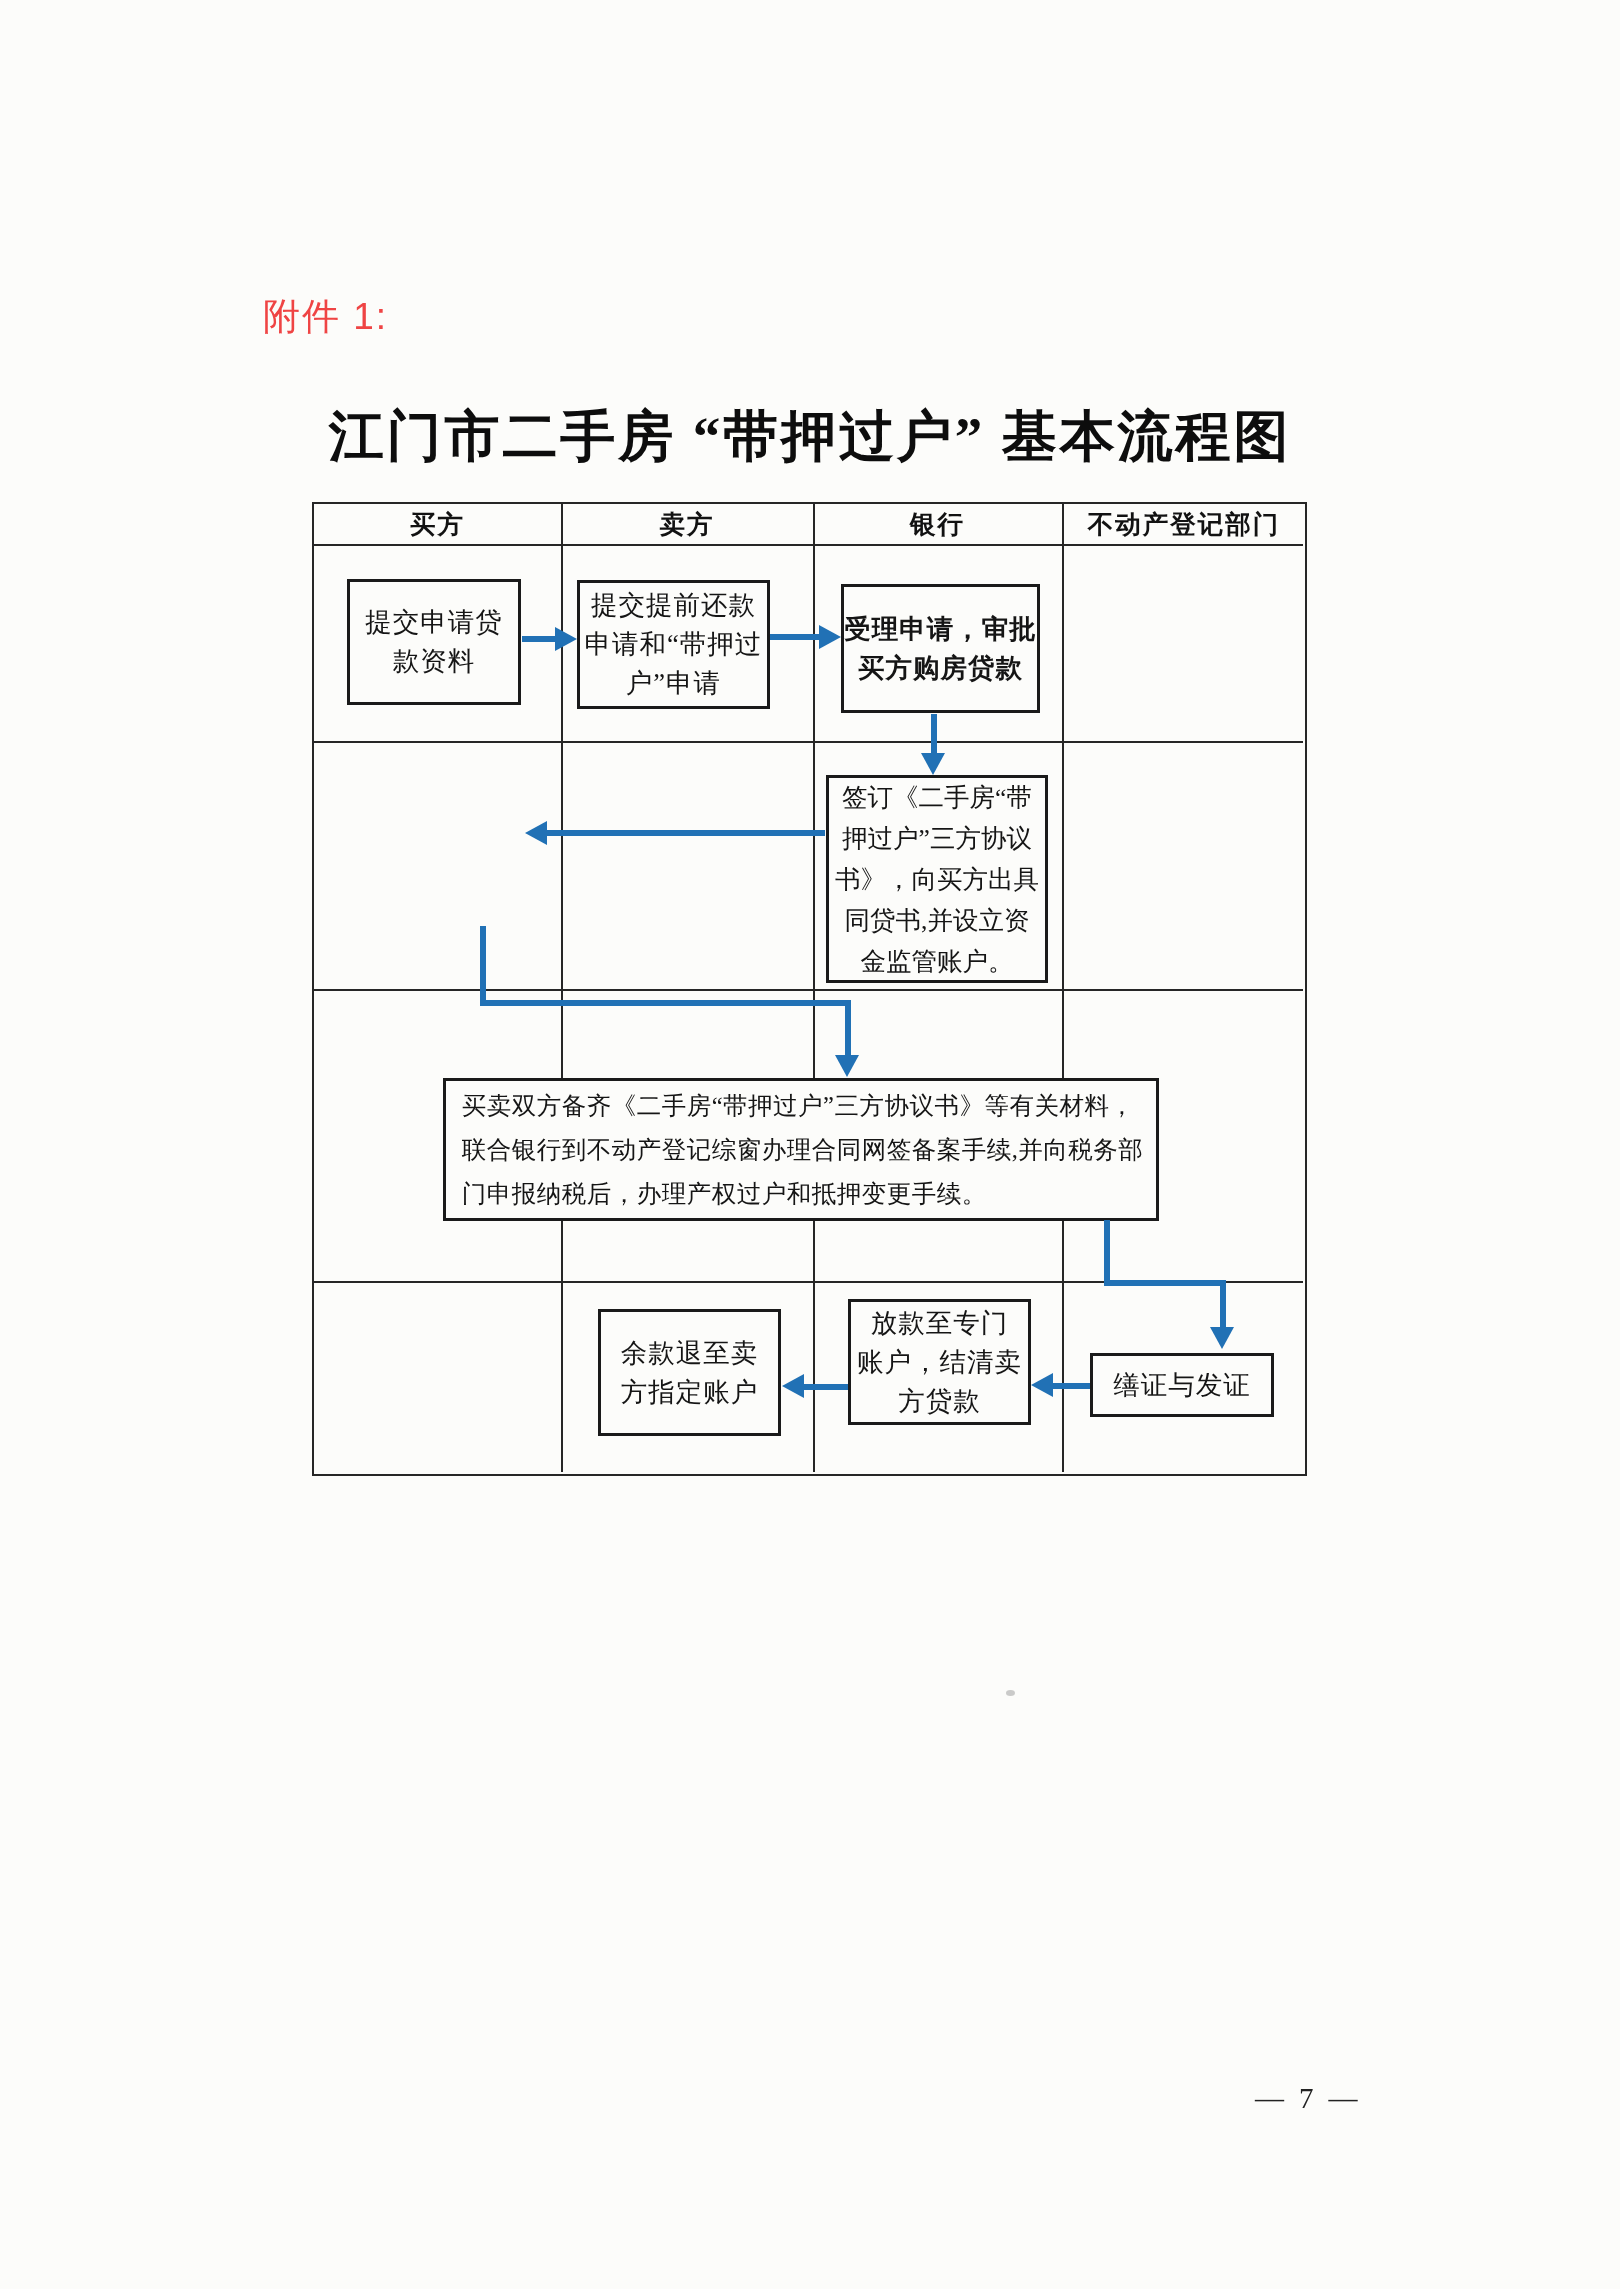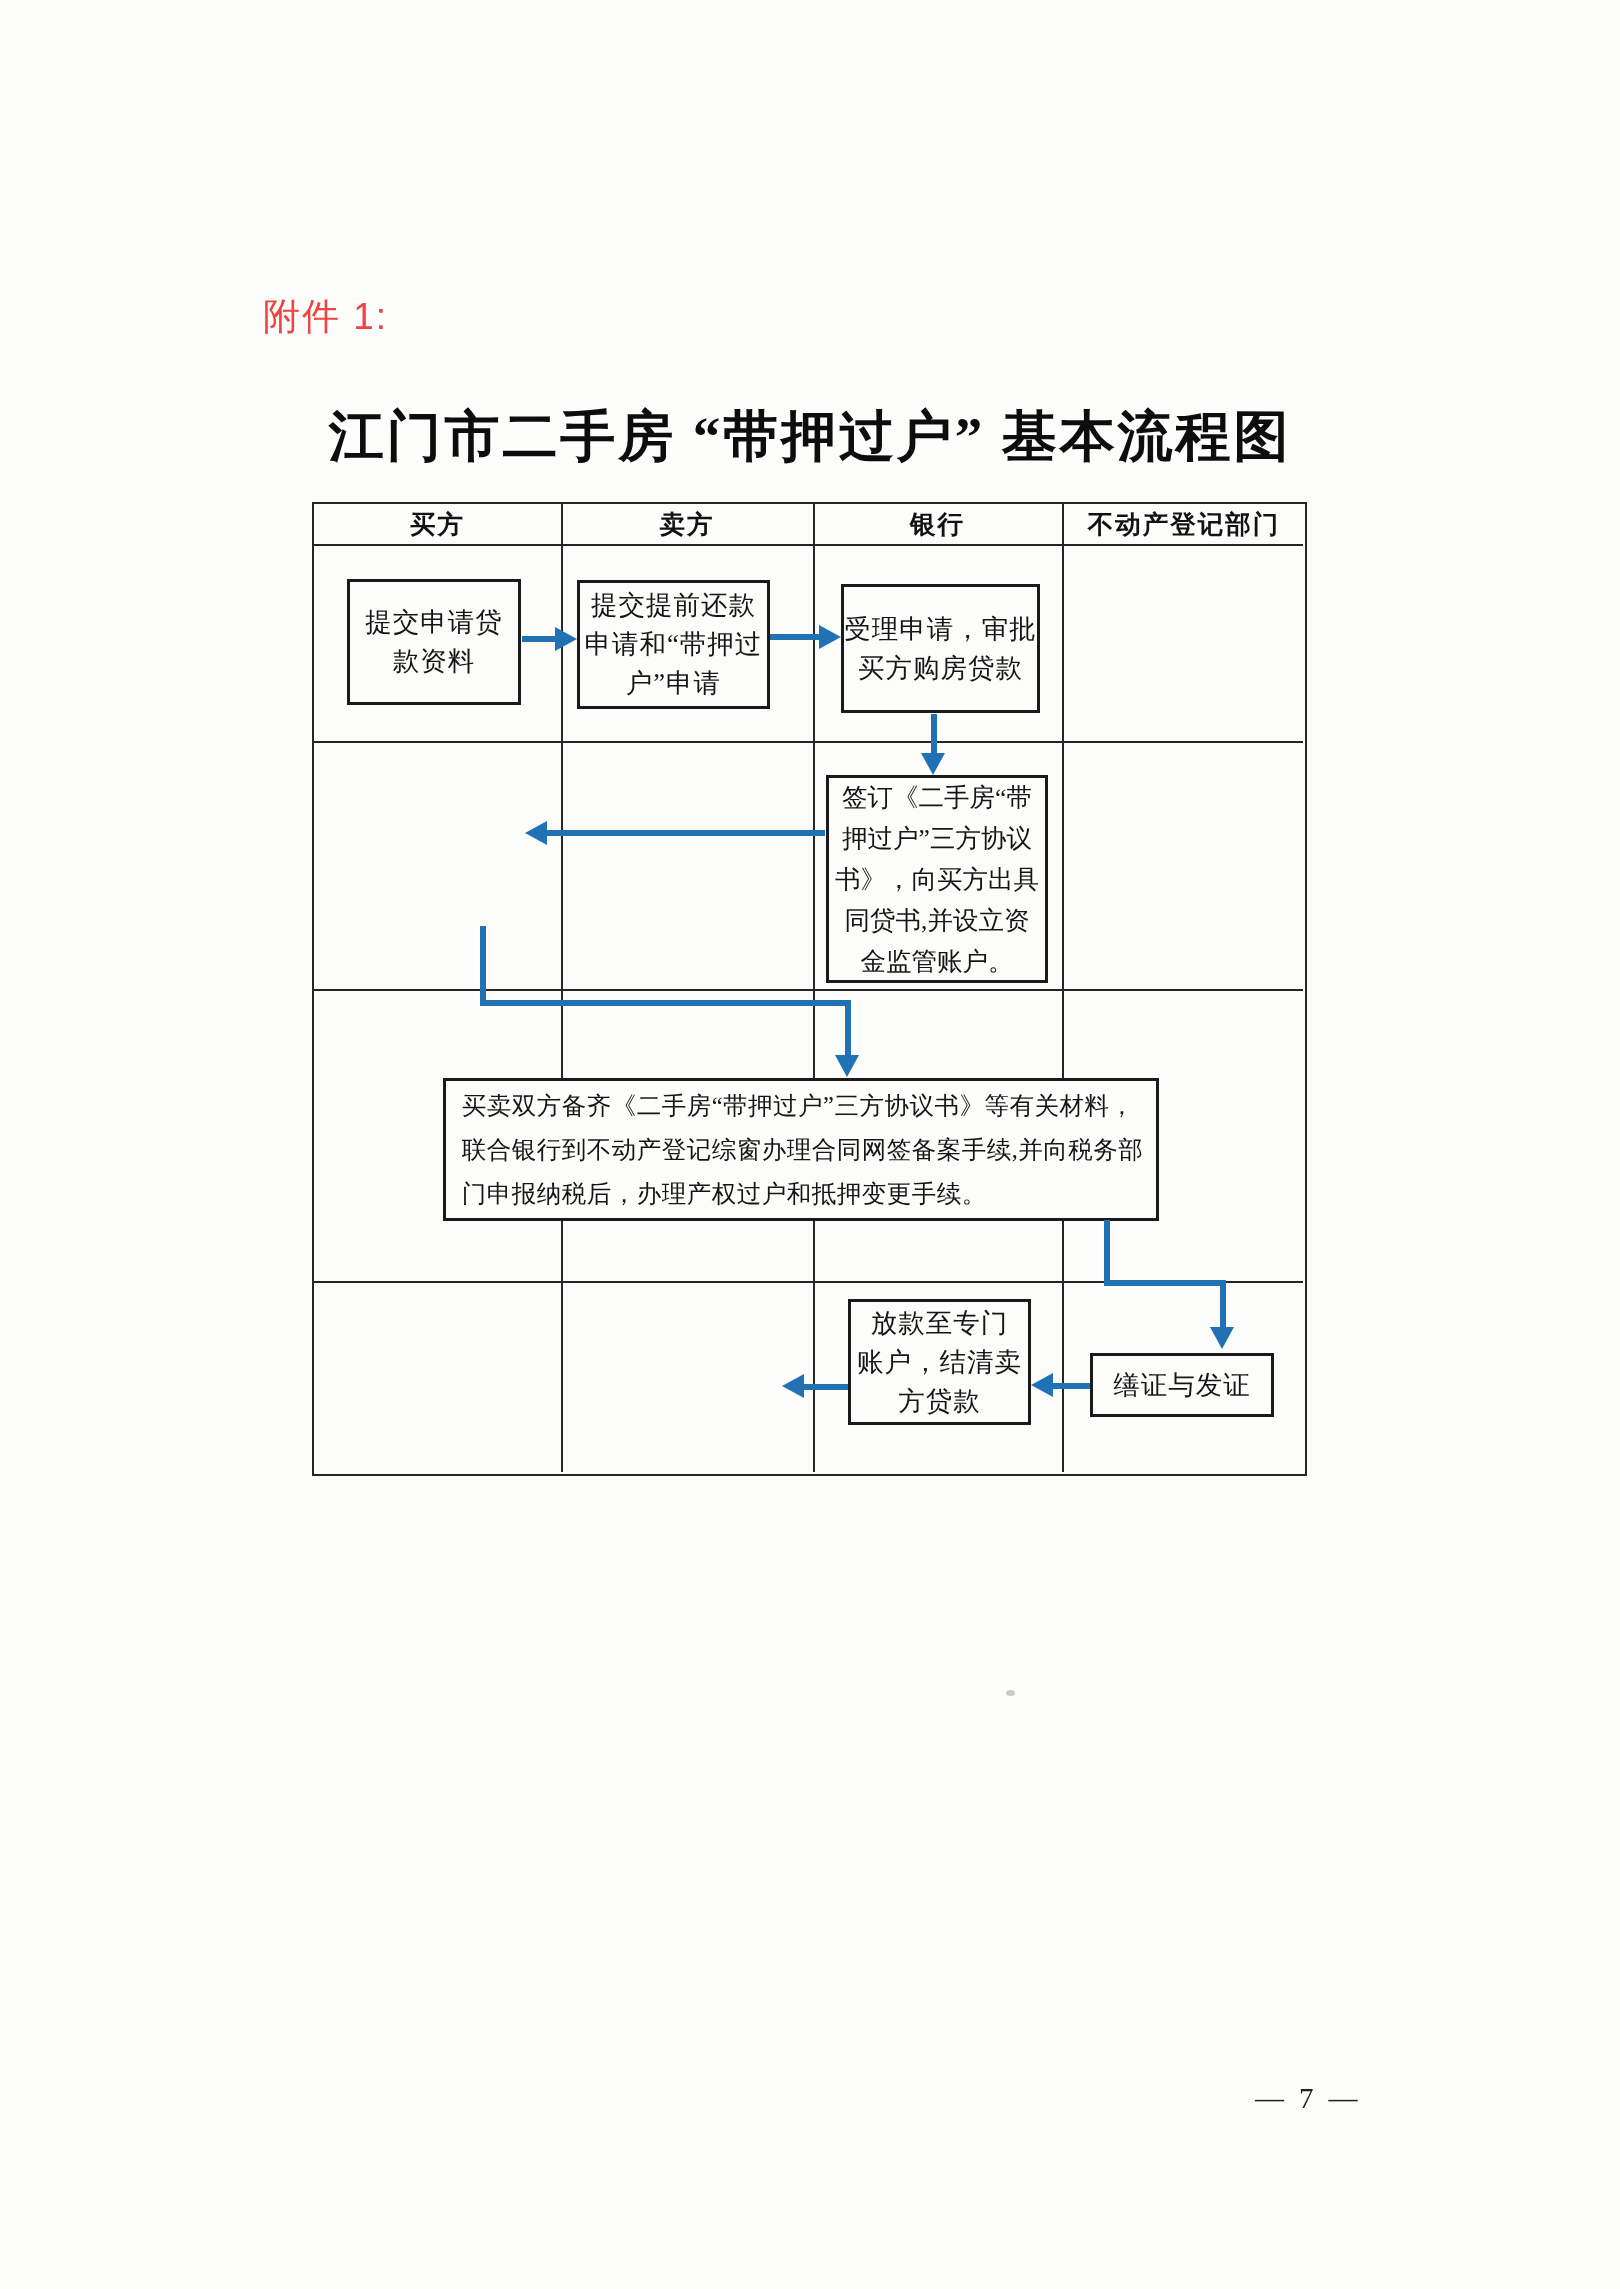--- a/index.html
+++ b/index.html
@@ -91,31 +91,33 @@
     <div class="hdr" style="left:0;width:247px;">买方</div>
     <div class="hdr" style="left:247px;width:252px;text-align:center;">卖方</div>
     <div class="hdr" style="left:499px;width:249px;">银行</div>
     <div class="hdr" style="left:748px;width:244px;">不动产登记部门</div>
 
     <div class="fbox" style="left:33px;top:75px;width:174px;height:126px;">提交申请贷
 款资料</div>
     <div class="fbox" style="left:263px;top:76px;width:193px;height:129px;">提交提前还款
 申请和“带押过
 户”申请</div>
-    <div class="fbox" style="left:527px;top:80px;width:199px;height:129px;">受理申请，审批
+    <div class="fbox" style="left:527px;top:80px;width:199px;height:129px;font-weight:bold;">受理申请，审批
 买方购房贷款</div>
     <div class="fbox small-lh" style="left:512px;top:271px;width:222px;height:208px;">签订《二手房“带
 押过户”三方协议
 书》，向买方出具
 同贷书,并设立资
 金监管账户。</div>
     <div class="fbox wide" style="left:129px;top:574px;width:716px;height:143px;">买卖双方备齐《二手房“带押过户”三方协议书》等有关材料，
 联合银行到不动产登记综窗办理合同网签备案手续,并向税务部
 门申报纳税后，办理产权过户和抵押变更手续。</div>
     <div class="fbox" style="left:776px;top:849px;width:184px;height:64px;">缮证与发证</div>
+    <div class="fbox" style="left:284px;top:805px;width:183px;height:127px;">余款退至卖
+方指定账户</div>
     <div class="fbox" style="left:534px;top:795px;width:183px;height:126px;">放款至专门
 账户，结清卖
 方贷款</div>
 
     <div>
       <div class="seg" style="left:208px;top:132px;width:35px;height:5.9px;"></div>
       <div class="ah ah-right" style="left:241px;top:123px;"></div>
     </div>
 
     <div>

